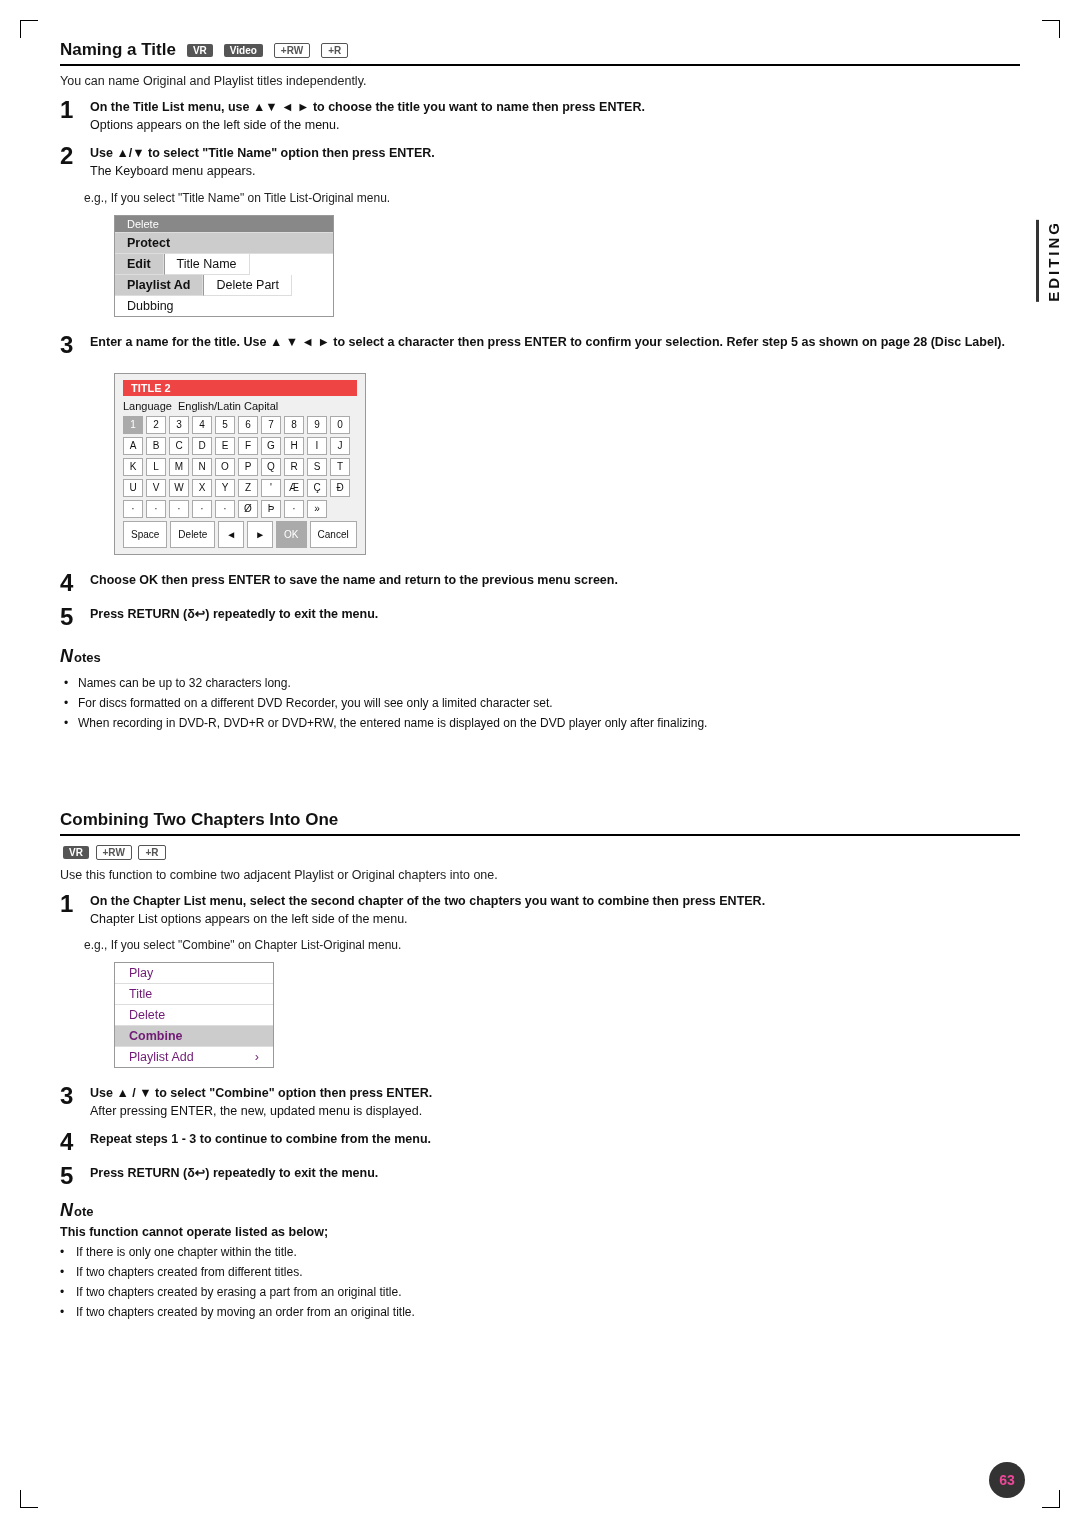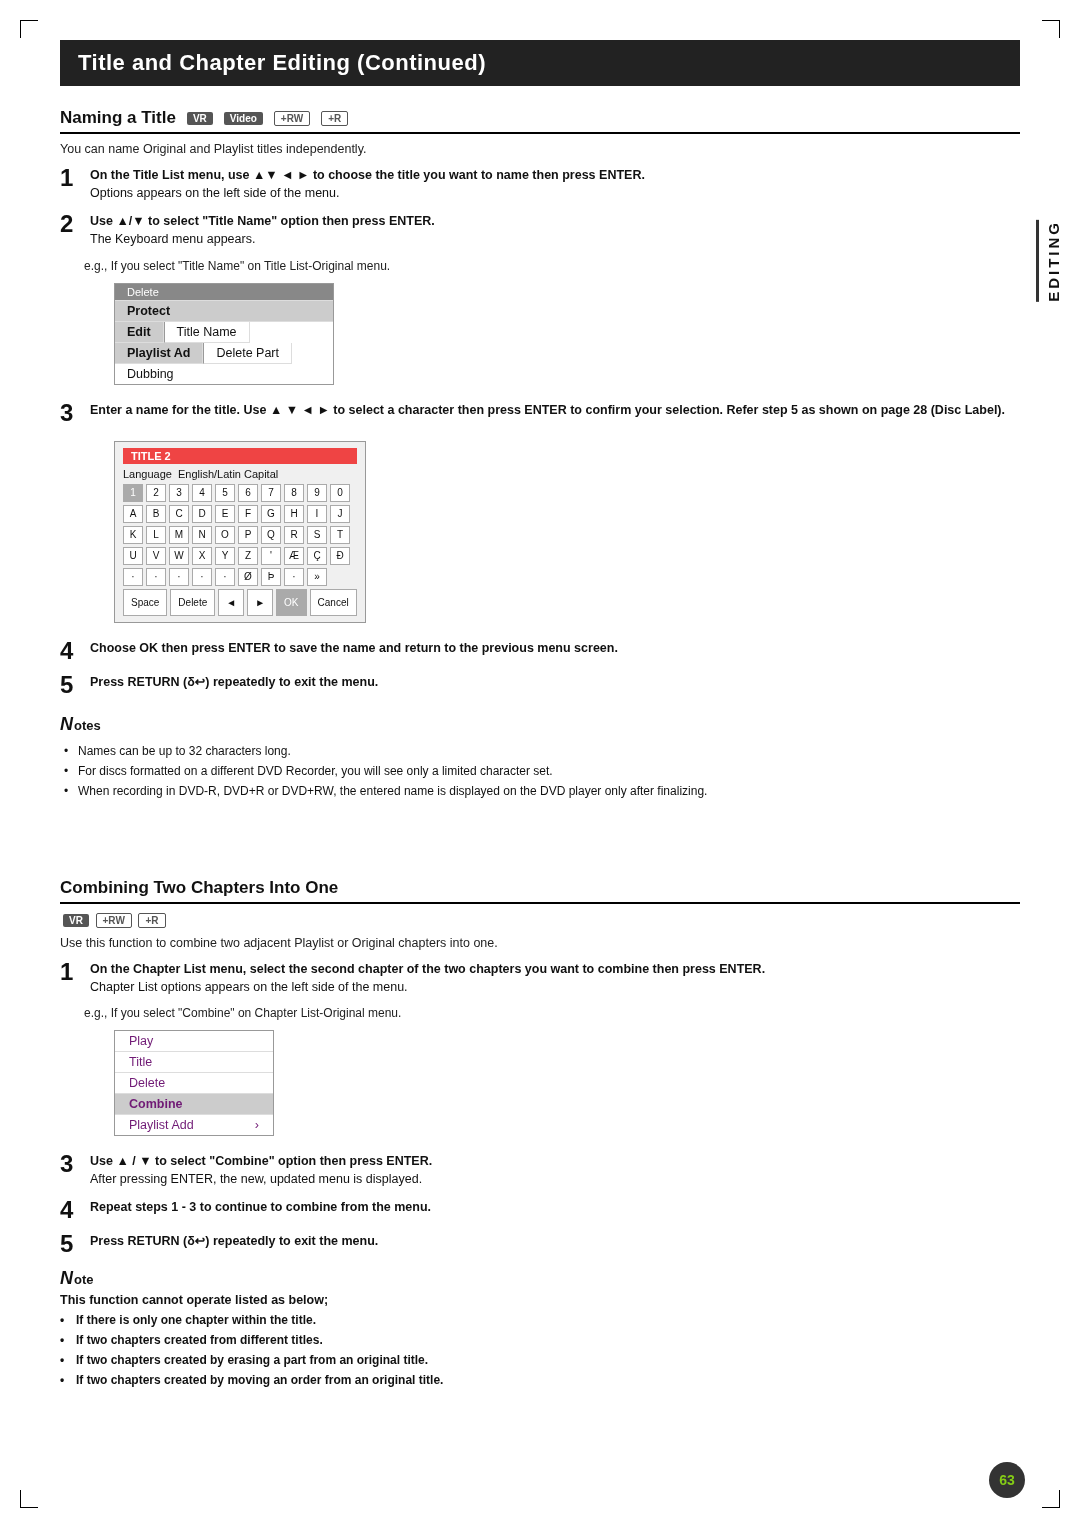--- a/index.html
+++ b/index.html
@@ -292,42 +292,42 @@
       padding-left: 4px;
     }
     .note-bullet { min-width: 10px; }
 
     
     .page-number {
       position: absolute;
       bottom: 30px;
       right: 55px;
       background: #333;
-      color: #84cc16;
+      color: #ec4899;
       border-radius: 50%;
       width: 36px;
       height: 36px;
       display: flex;
       align-items: center;
       justify-content: center;
       font-size: 14px;
       font-weight: bold;
     }
 
     
     .col-divider {
       width: 1px;
       background: #bbb;
       margin: 0 5px;
     }
     .eg-text { font-size: 12px; color: #222; margin: 4px 0 4px 24px; }
 
     .note-right-section { margin-top: 12px; }
     .this-func { font-weight: bold; font-size: 12.5px; margin-bottom: 4px; }
-    .bullet-list { list-style: none; padding: 0; font-weight: bold; }
+    .bullet-list { list-style: none; padding: 0; }
     .bullet-list li {
       display: flex;
       gap: 4px;
       font-size: 12px;
       line-height: 1.5;
       margin-bottom: 2px;
     }
     .bullet-list li::before { content: '•'; min-width: 12px; }
   </style>
 </head>
@@ -335,21 +335,20 @@
 
 <div class="corner-mark corner-tl"></div>
 <div class="corner-mark corner-tr"></div>
 <div class="corner-mark corner-bl"></div>
 <div class="corner-mark corner-br"></div>
 
 <div class="editing-sidebar">EDITING</div>
 
 <div class="page">
 
-  <div class="page-title-bar">Title and Chapter Editing (Continued)</div>
 
   <div class="two-col">
 
     <div class="col-left">
 
       <div class="section-header">
         <span>Naming a Title</span>
         <span class="badge">VR</span>
         <span class="badge">Video</span>
         <span class="badge-outline">+RW</span>

